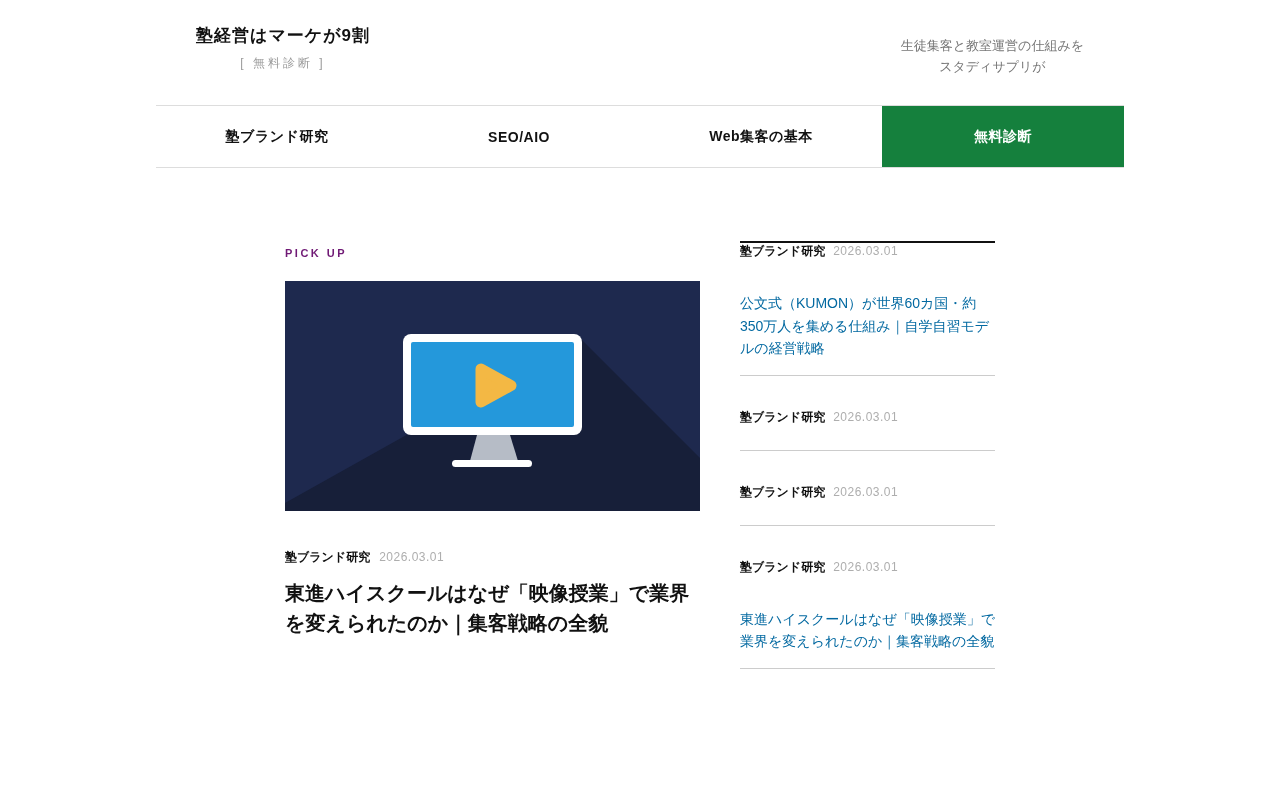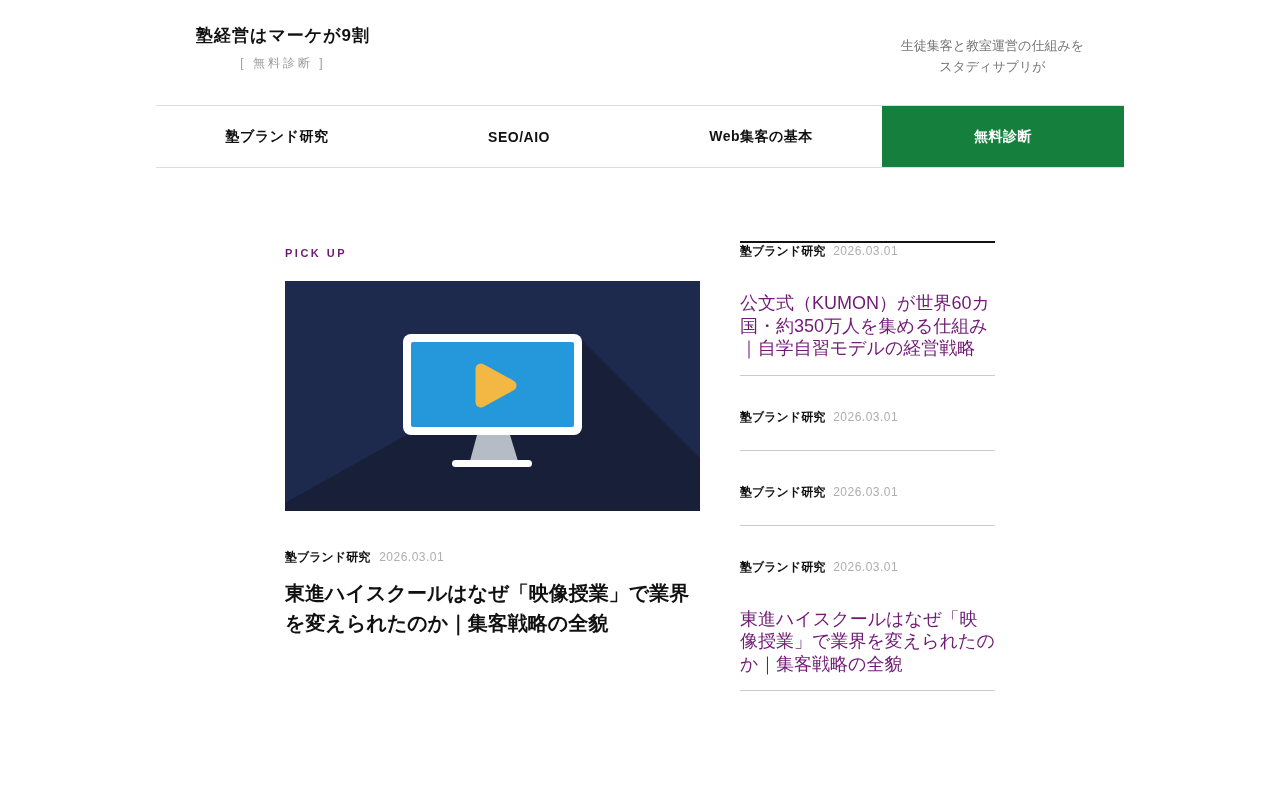--- a/index.html
+++ b/index.html
@@ -43,21 +43,21 @@
   .meta-category { font-size: 12px; font-weight: 700; color: #111; }
   .meta-date { font-size: 12px; color: #aeaeae; letter-spacing: 0.5px; }
   .article-title { display: block; margin-top: 12px; font-size: 20px; line-height: 30px; font-weight: 700; color: #111; }
 
   
   .sidebar { width: 255px; flex: 0 0 255px; border-top: 2px solid #111111; }
   .widget-title { margin: 13px 0 18px; font-size: 16.5px; font-weight: 700; color: #111; }
   .news-item { padding: 0 0 15px; border-bottom: 1px solid #cccccc; }
   .news-item + .news-item { padding-top: 33px; }
   .news-meta { display: flex; align-items: baseline; gap: 8px; margin-bottom: 9px; }
-  .news-title { display: block; font-size: 18px; line-height: 22.5px; color: #701a75; font-weight: 400; margin-top: 32px; }
+  .news-title { display: block; font-size: 14px; line-height: 22.5px; color: #0369a1; font-weight: 400; margin-top: 32px; }
 </style>
 </head>
 <body>
 
 <header class="site-header">
   <div class="container header-inner">
     <a class="brand">
       <div class="site-title">塾経営はマーケが9割</div>
       <div class="site-subtitle">[ 無料診断 ]</div>
     </a>

